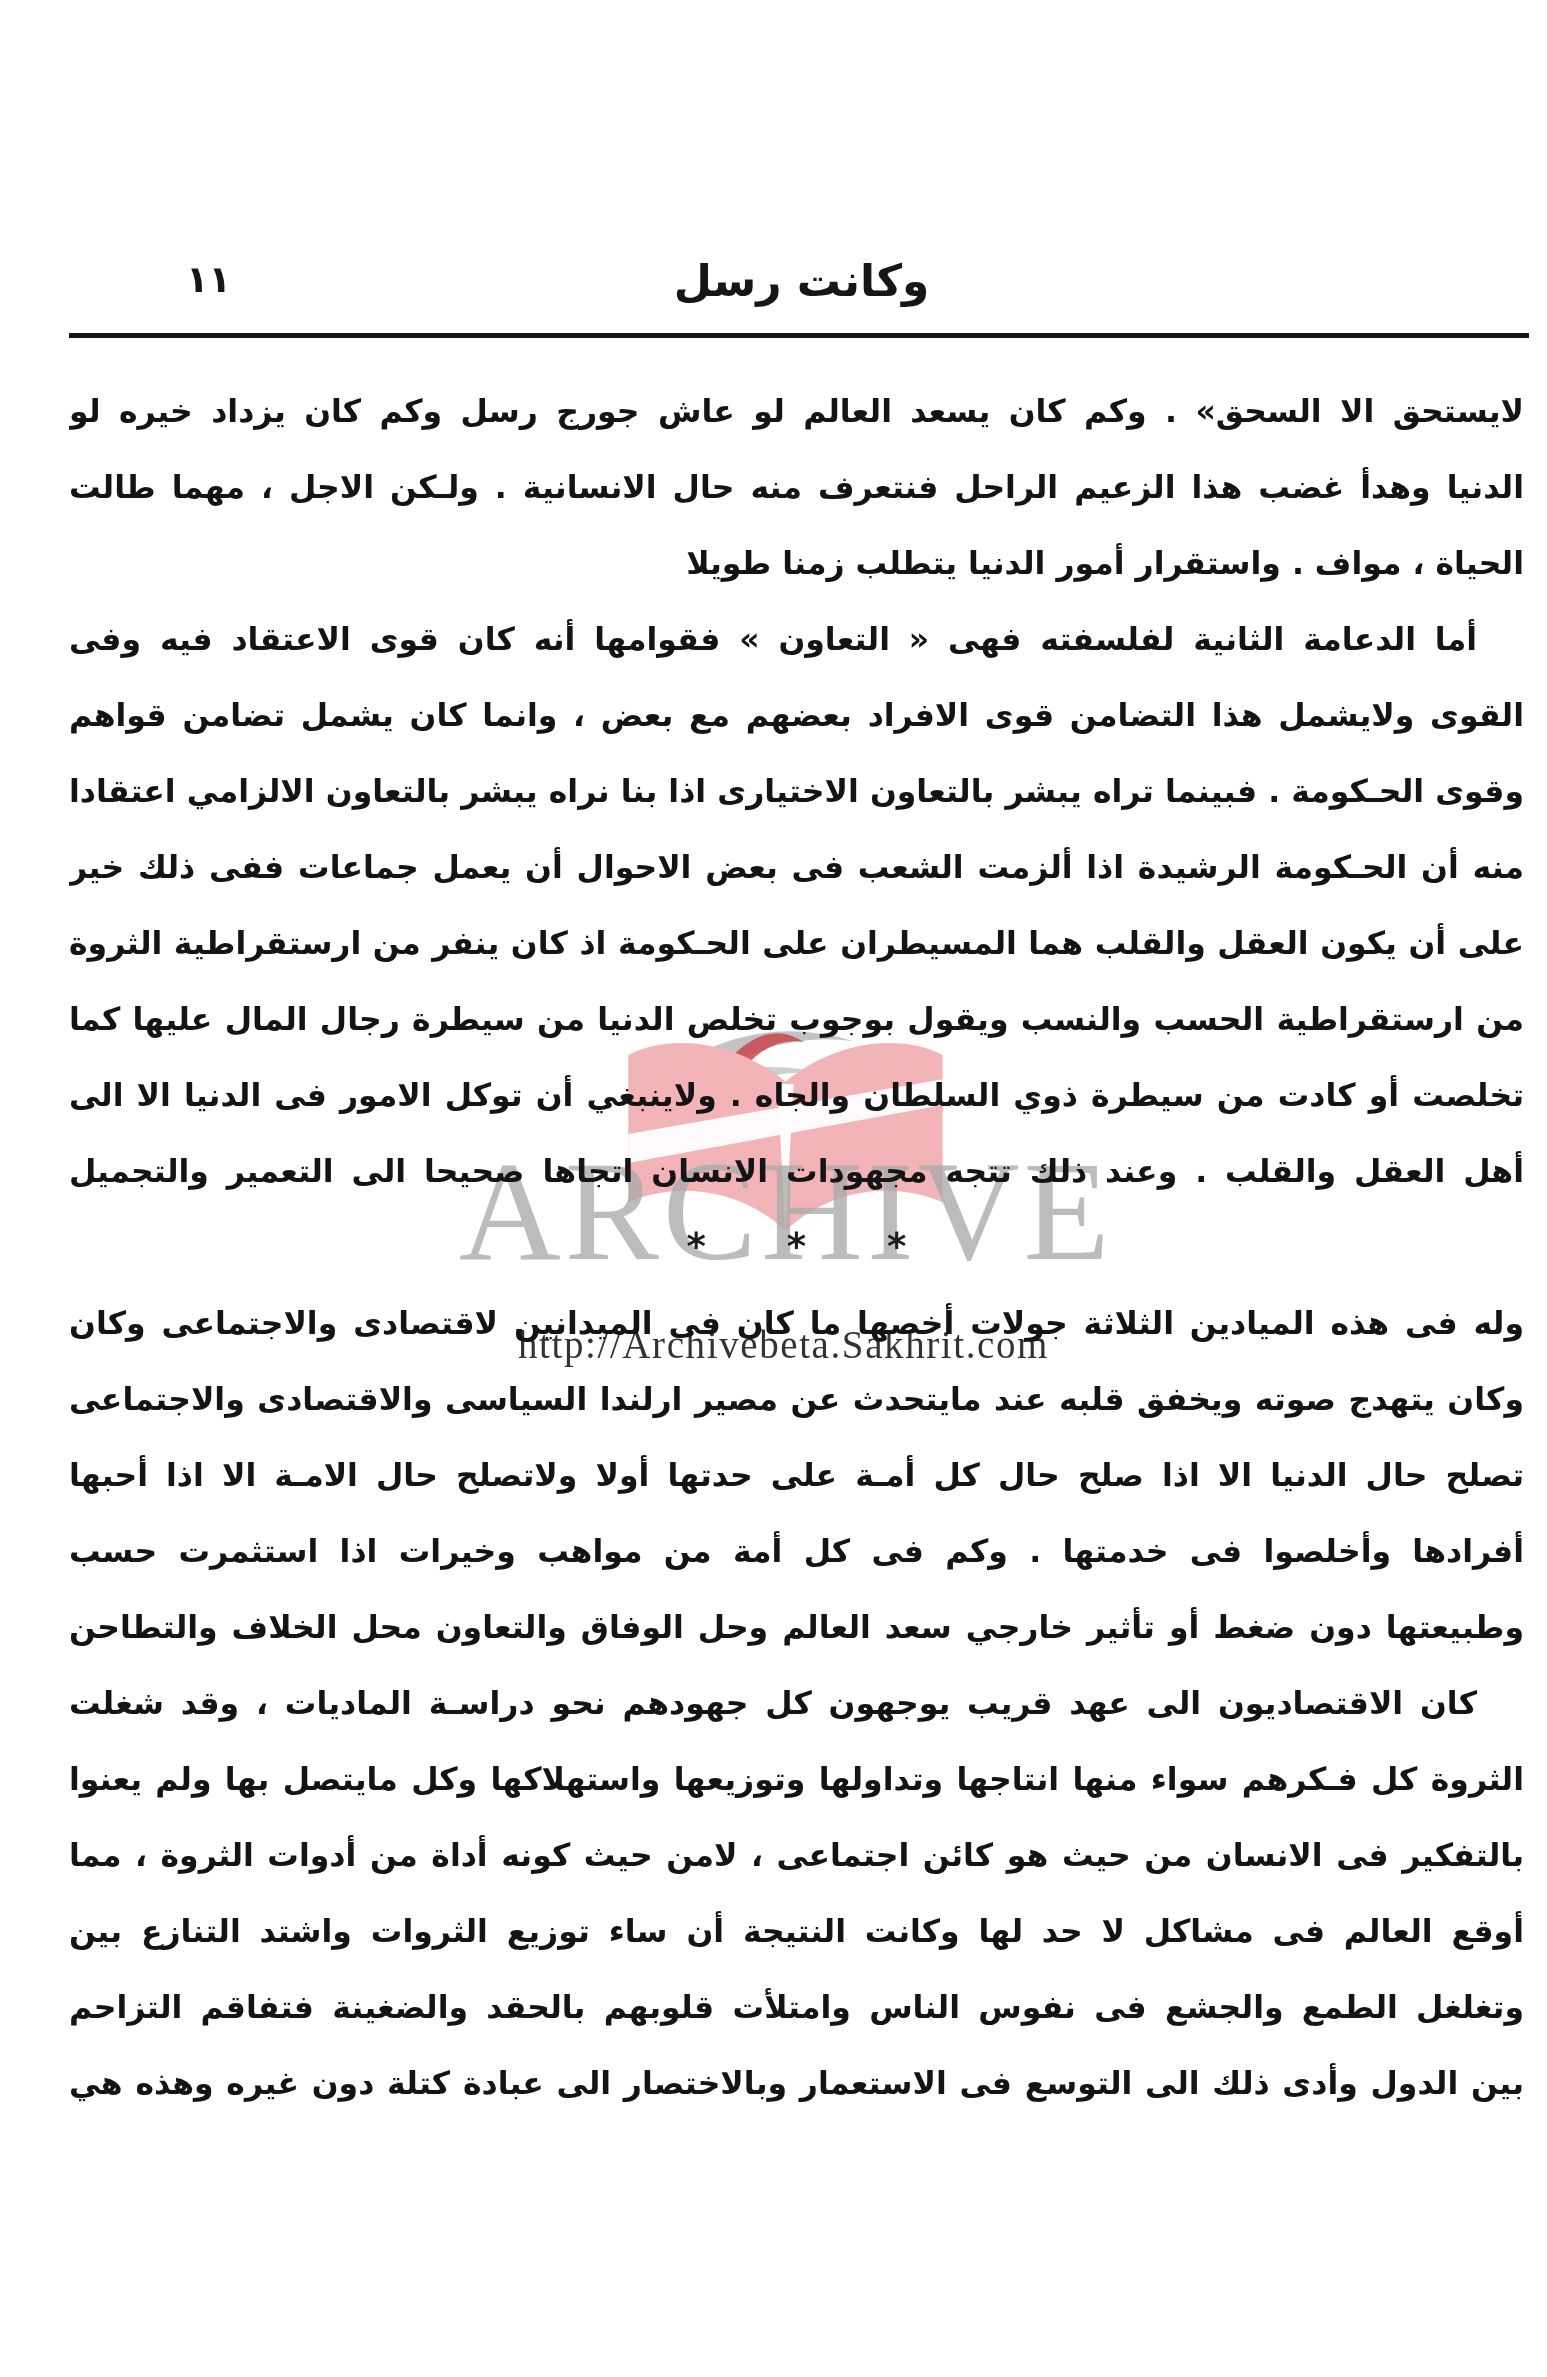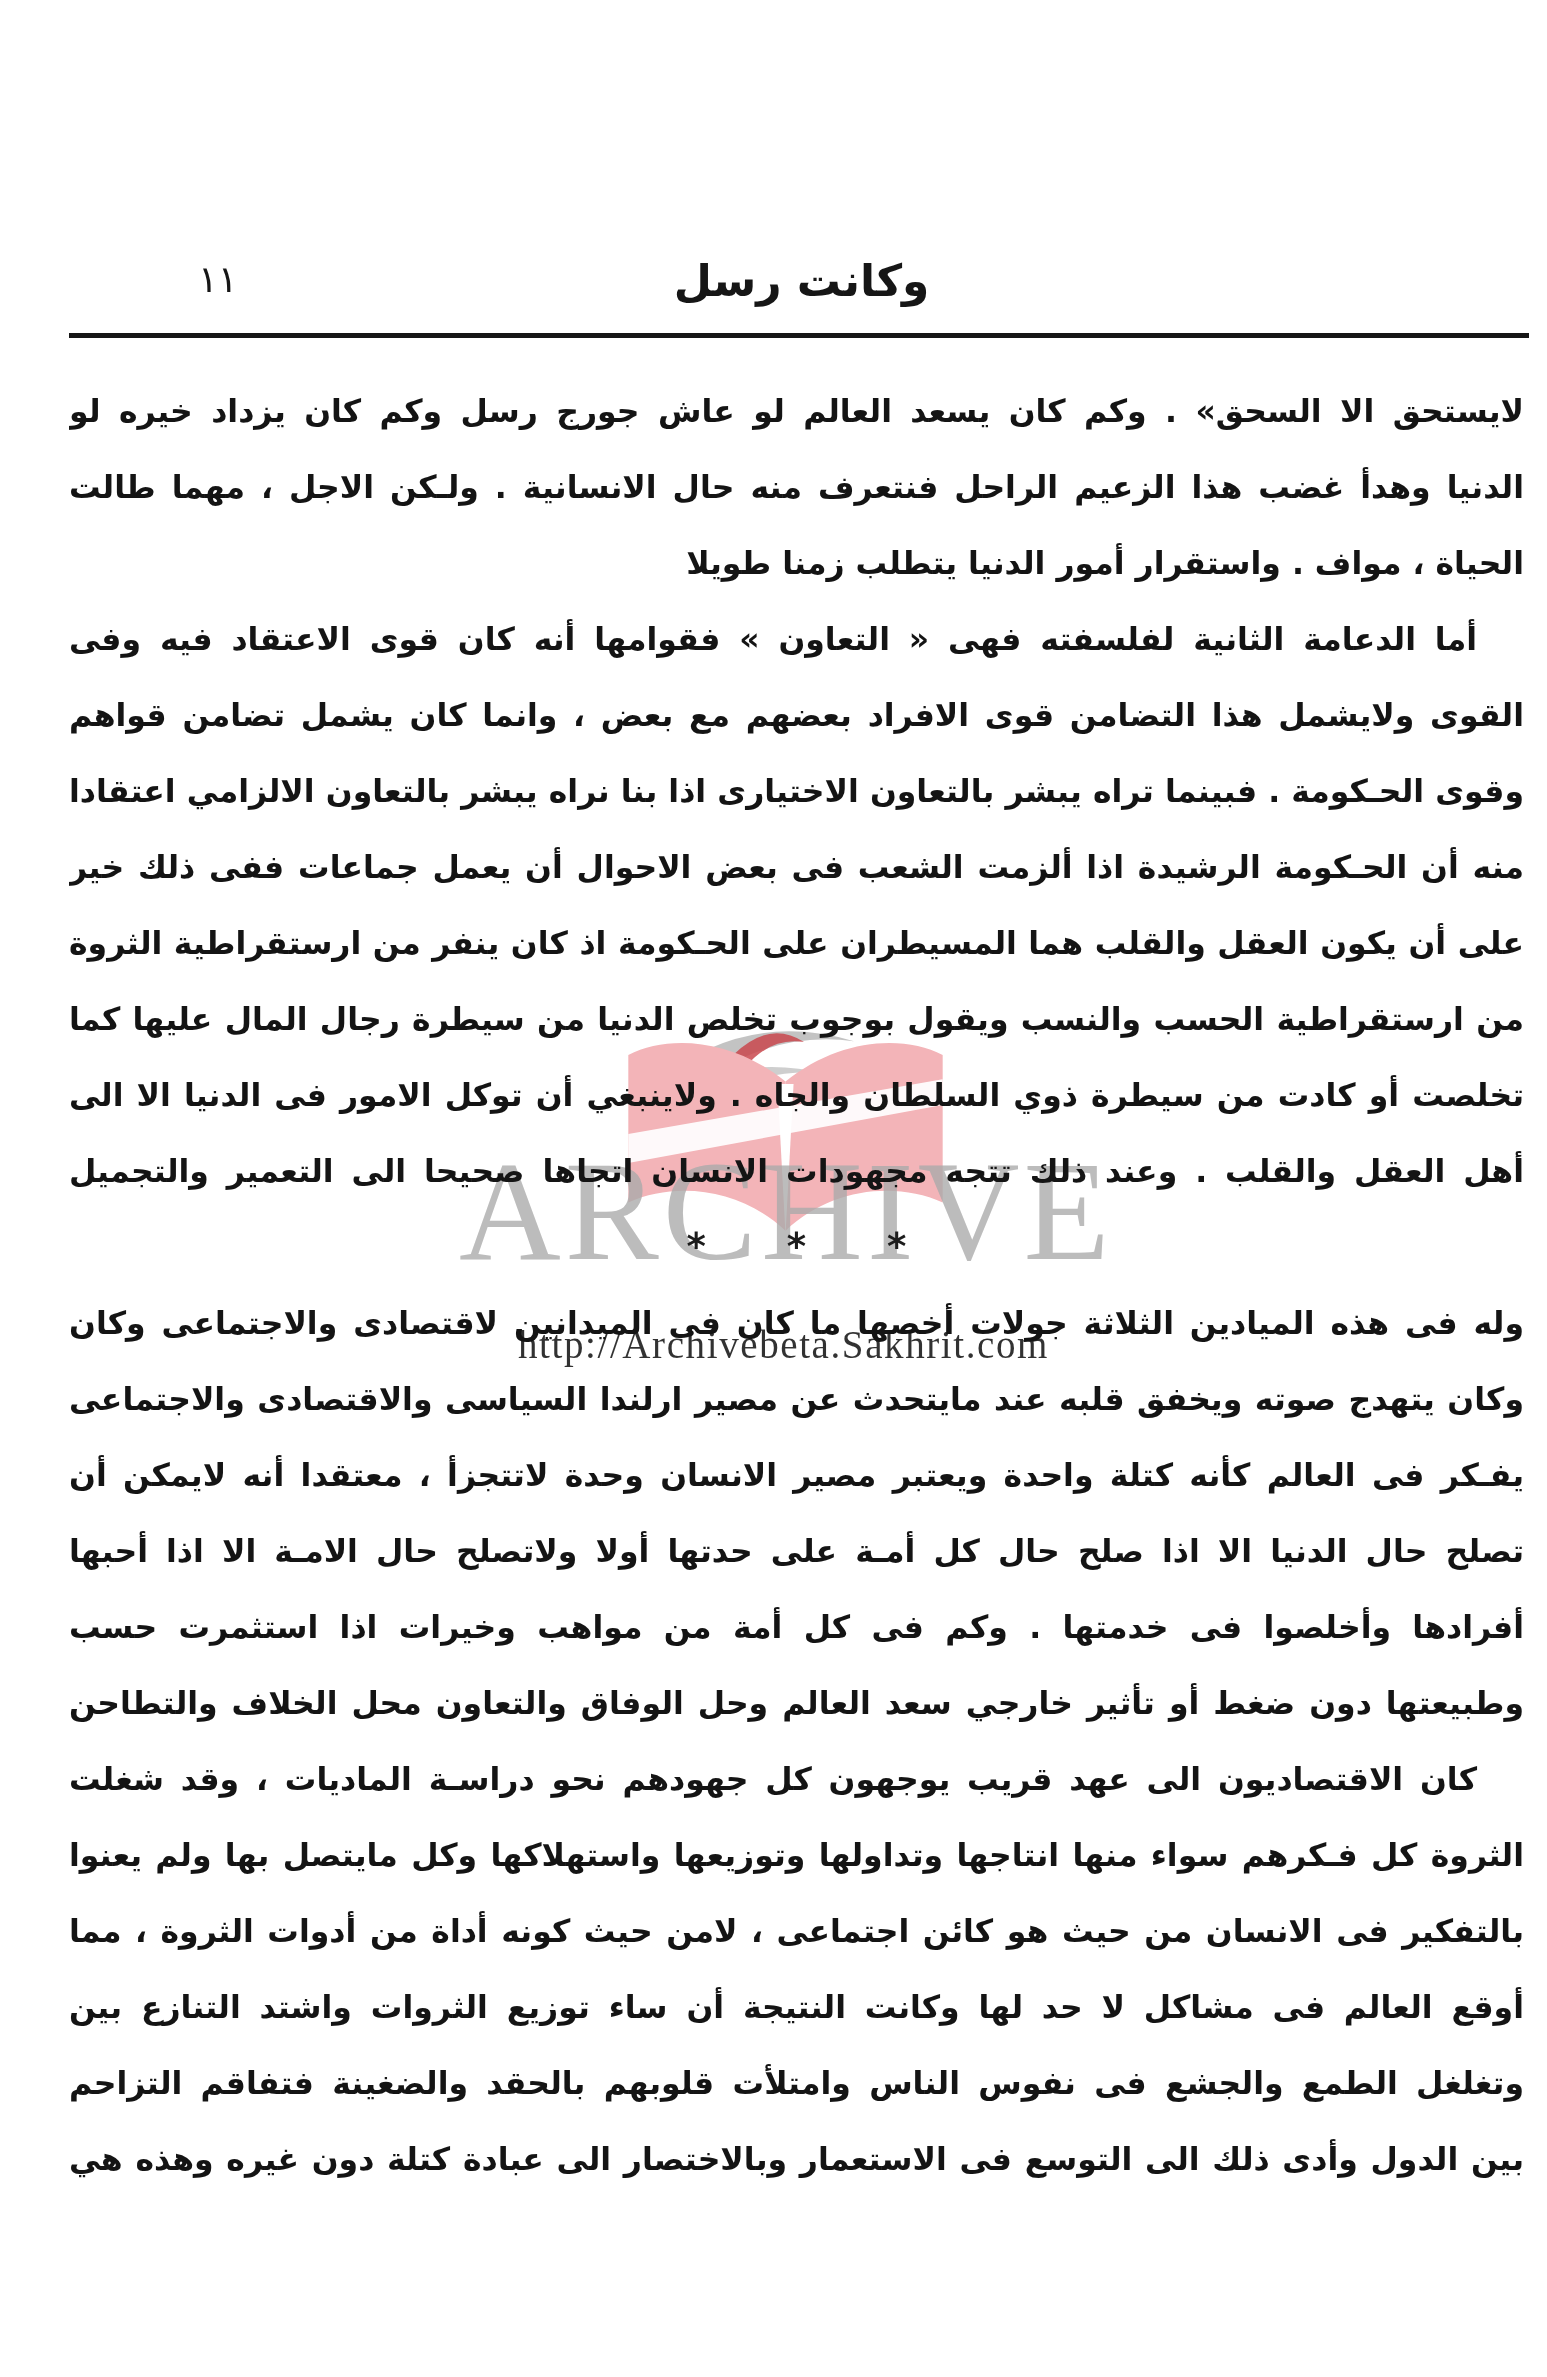--- a/index.html
+++ b/index.html
@@ -11,23 +11,23 @@
     background: #ffffff;
     overflow: hidden;
     font-family: "DejaVu Sans", sans-serif;
     color: #161616;
   }
 
   
   .page-num {
     position: absolute;
     top: 258px;
-    left: 198px;
+    left: 186px;
     font-size: 37px;
-    font-weight: normal;
+    font-weight: bold;
     letter-spacing: 3.2px;
   }
   .header-title {
     position: absolute;
     top: 255px;
     left: 50%;
     transform: translateX(-50%);
     margin-left: 28px;
     font-size: 44px;
     font-weight: bold;
@@ -151,21 +151,20 @@
     <div class="line">القوى ولايشمل هذا التضامن قوى الافراد بعضهم مع بعض ، وانما كان يشمل تضامن قواهم</div>
     <div class="line">وقوى الحـكومة . فبينما تراه يبشر بالتعاون الاختيارى اذا بنا نراه يبشر بالتعاون الالزامي اعتقادا</div>
     <div class="line">منه أن الحـكومة الرشيدة اذا ألزمت الشعب فى بعض الاحوال أن يعمل جماعات ففى ذلك خير وبركة</div>
     <div class="line">على أن يكون العقل والقلب هما المسيطران على الحـكومة اذ كان ينفر من ارستقراطية الثروة نفوره</div>
     <div class="line">من ارستقراطية الحسب والنسب ويقول بوجوب تخلص الدنيا من سيطرة رجال المال عليها كما</div>
     <div class="line">تخلصت أو كادت من سيطرة ذوي السلطان والجاه . ولاينبغي أن توكل الامور فى الدنيا الا الى</div>
     <div class="line">أهل العقل والقلب . وعند ذلك تتجه مجهودات الانسان اتجاها صحيحا الى التعمير والتجميل</div>
     <div class="sep">* * *</div>
     <div class="line">وله فى هذه الميادين الثلاثة جولات أخصها ما كان فى الميدانين لاقتصادى والاجتماعى وكان</div>
     <div class="line">وكان يتهدج صوته ويخفق قلبه عند مايتحدث عن مصير ارلندا السياسى والاقتصادى والاجتماعى</div>
-    <div class="line">يفـكر فى العالم كأنه كتلة واحدة ويعتبر مصير الانسان وحدة لاتتجزأ ، معتقدا أنه لايمكن أن</div>
     <div class="line">تصلح حال الدنيا الا اذا صلح حال كل أمـة على حدتها أولا ولاتصلح حال الامـة الا اذا أحبها</div>
     <div class="line">أفرادها وأخلصوا فى خدمتها . وكم فى كل أمة من مواهب وخيرات اذا استثمرت حسب استعدادها</div>
     <div class="line">وطبيعتها دون ضغط أو تأثير خارجي سعد العالم وحل الوفاق والتعاون محل الخلاف والتطاحن</div>
     <div class="line indent">كان الاقتصاديون الى عهد قريب يوجهون كل جهودهم نحو دراسـة الماديات ، وقد شغلت</div>
     <div class="line">الثروة كل فـكرهم سواء منها انتاجها وتداولها وتوزيعها واستهلاكها وكل مايتصل بها ولم يعنوا</div>
     <div class="line">بالتفكير فى الانسان من حيث هو كائن اجتماعى ، لامن حيث كونه أداة من أدوات الثروة ، مما</div>
     <div class="line">أوقع العالم فى مشاكل لا حد لها وكانت النتيجة أن ساء توزيع الثروات واشتد التنازع بين الطبقات</div>
     <div class="line">وتغلغل الطمع والجشع فى نفوس الناس وامتلأت قلوبهم بالحقد والضغينة فتفاقم التزاحم والتطاحن</div>
     <div class="line">بين الدول وأدى ذلك الى التوسع فى الاستعمار وبالاختصار الى عبادة كتلة دون غيره وهذه هي</div>
   </div>

